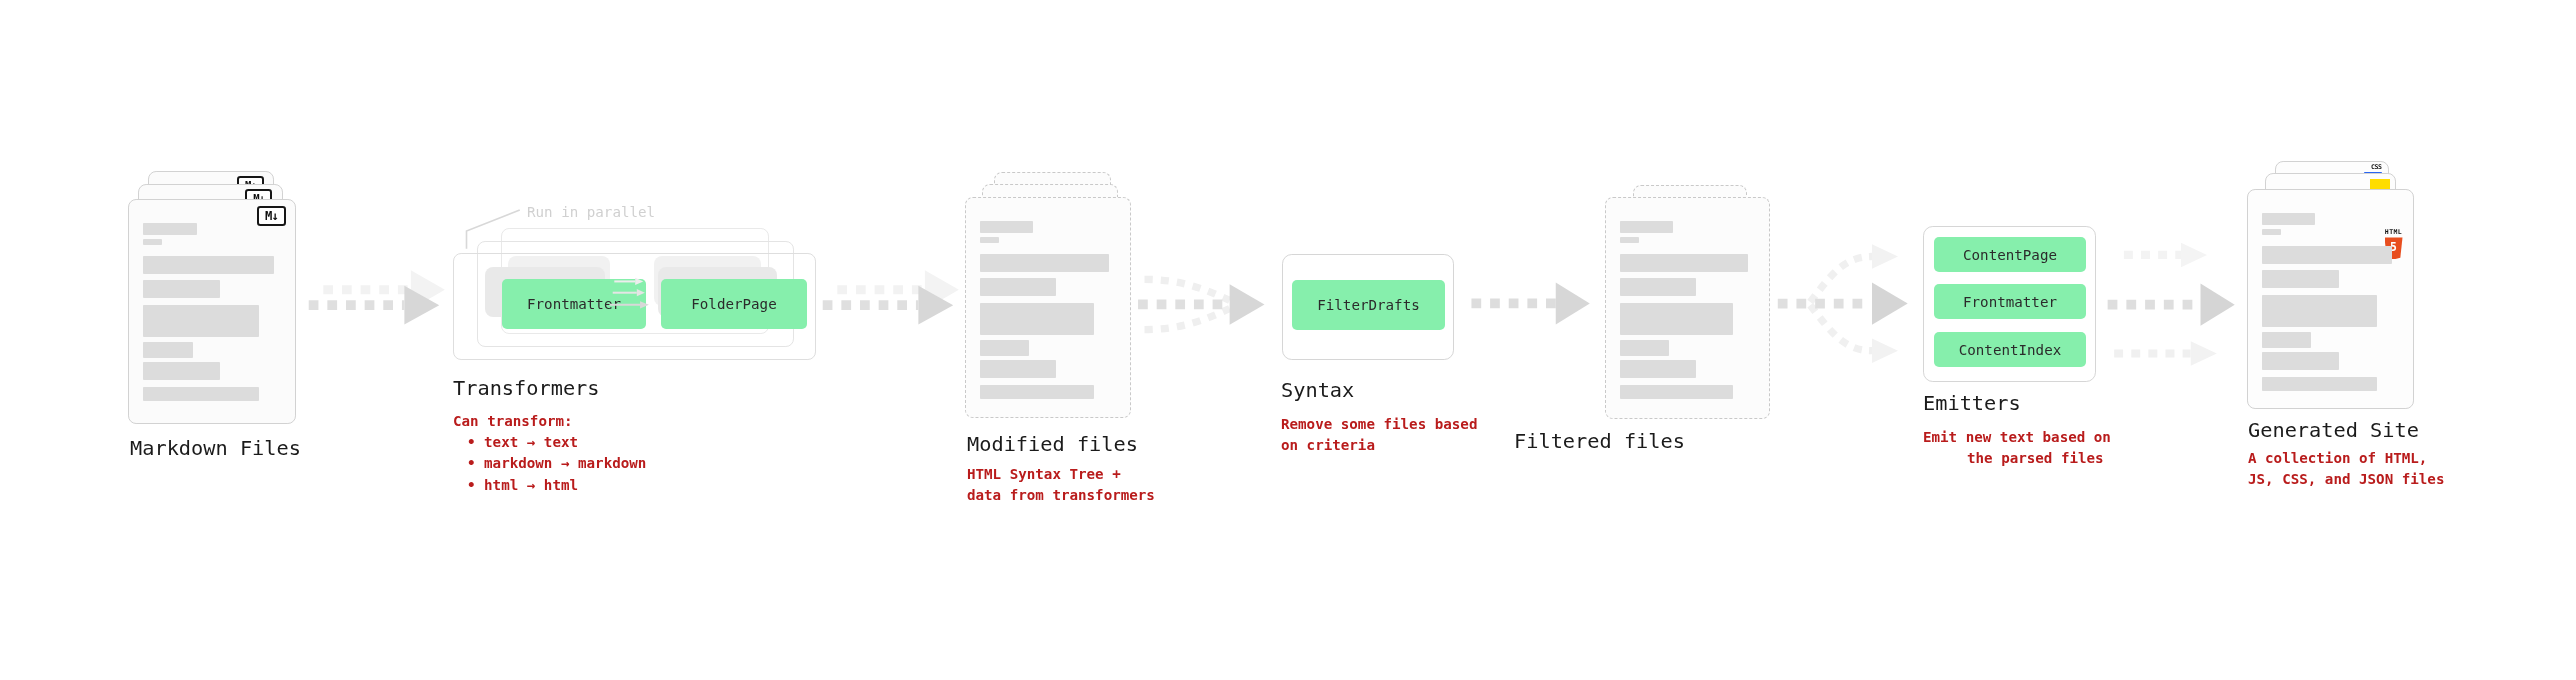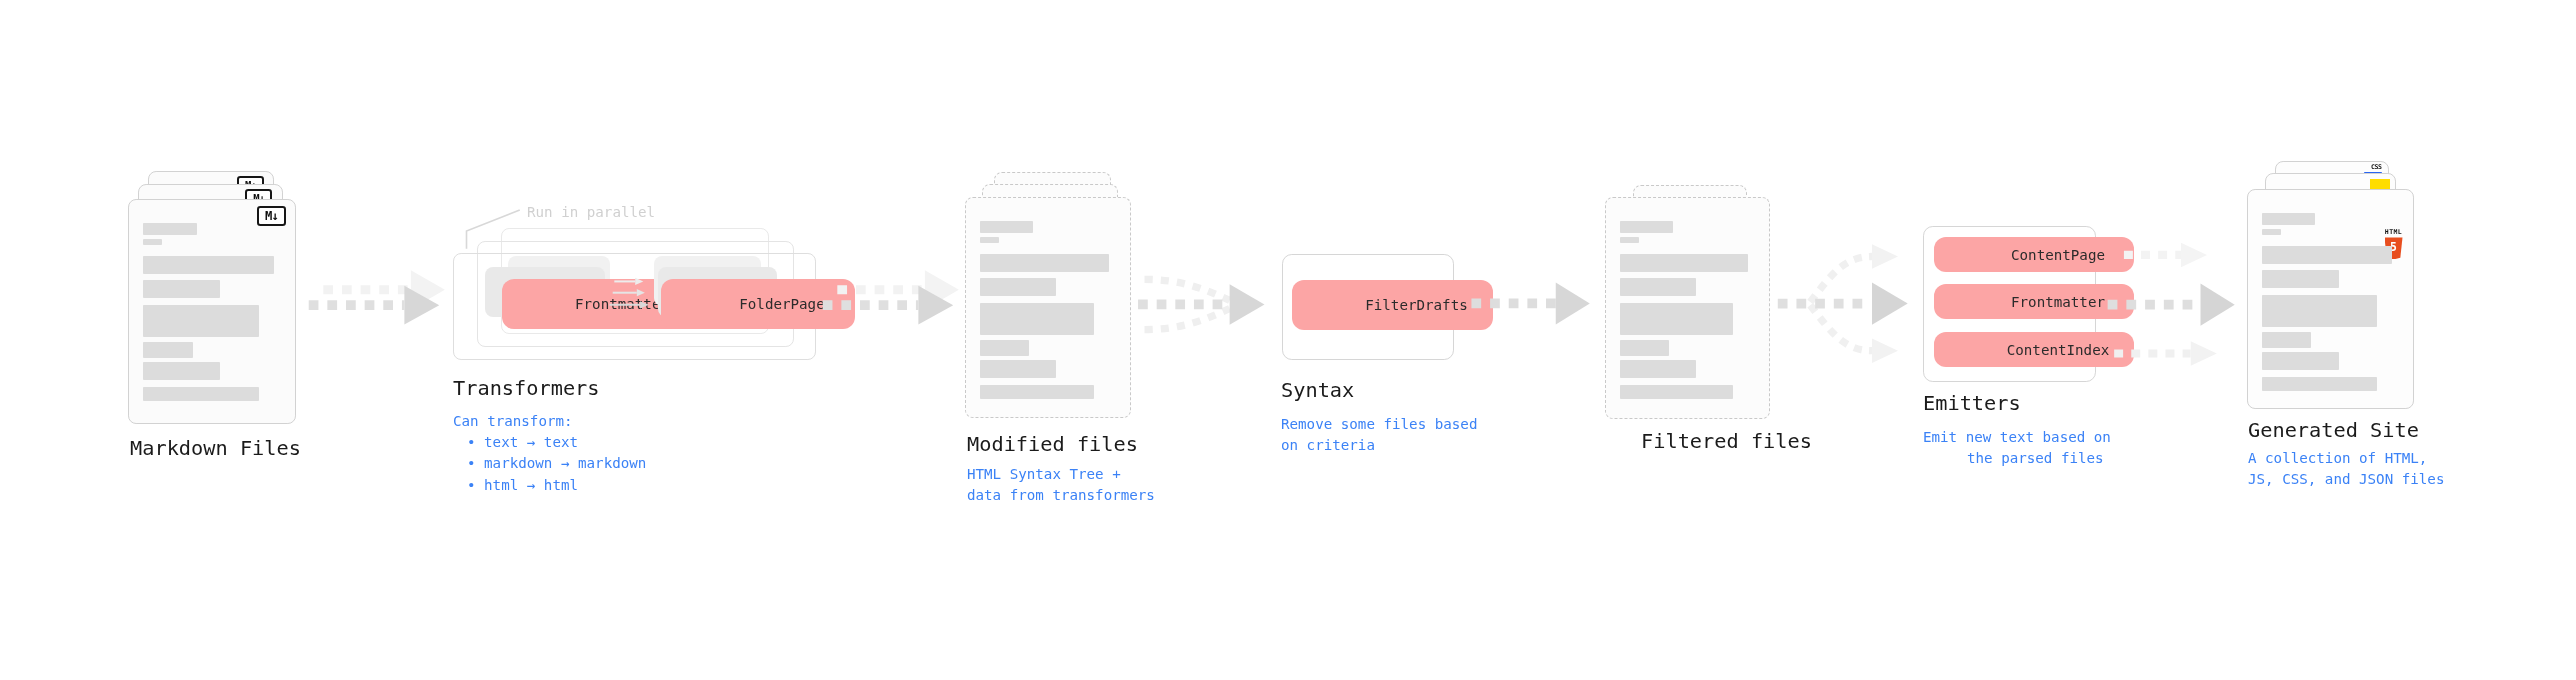--- a/index.html
+++ b/index.html
@@ -23,26 +23,26 @@
   .css-badge .bar{height:3.3px;background:#2965f1;margin-top:0.8px;border-radius:0.8px;}
   .js-badge{position:absolute;width:20.3px;height:10.6px;background:#ffdd00;}
   .html5-badge{position:absolute;width:21px;text-align:center;}
   .html5-badge .txt{font-size:6.5px;font-weight:bold;color:#111;line-height:7.3px;letter-spacing:0.4px;}
   .html5-badge .shield{width:18px;height:22px;margin:0.8px auto 0;background:#e84e1f;
     clip-path:polygon(0 0,100% 0,88% 92%,50% 100%,12% 92%);
     color:#fff;font-size:11.4px;font-weight:bold;line-height:21px;}
   
   .outline-box{position:absolute;border:1.2px solid #e0e0e0;border-radius:8.1px;box-sizing:border-box;background:transparent;}
   .panel-box{position:absolute;border:1.2px solid #d6d6d6;border-radius:9.8px;box-sizing:border-box;background:#fff;}
-  .pill{position:absolute;background:#fca5a5;border-radius:12px;display:flex;align-items:center;justify-content:center;
-    font-size:14.2px;color:#2b2b2b;white-space:nowrap;padding-left:48px;}
+  .pill{position:absolute;background:#86efac;border-radius:5px;display:flex;align-items:center;justify-content:center;
+    font-size:14.2px;color:#2b2b2b;white-space:nowrap;}
   .ghost{position:absolute;border-radius:8.1px;}
   
   .heading{position:absolute;font-size:20.3px;color:#1b1b1b;white-space:nowrap;}
-  .desc{position:absolute;font-size:14.2px;color:#3b82f6;white-space:nowrap;line-height:21px;}
+  .desc{position:absolute;font-size:14.2px;color:#b91c1c;white-space:nowrap;line-height:21px;font-weight:bold;}
   .annotation{position:absolute;font-size:14.2px;color:#d0d0d0;white-space:nowrap;}
   .indent{padding-left:14px;}
   svg{position:absolute;overflow:visible;}
 </style>
 </head>
 <body>
 
 <div class="canvas">
 
   <div>
@@ -163,21 +163,21 @@
           <div class="dl" style="width: 39%; height: 12.2px; margin-top: 0px;"></div>
           <div class="dl" style="width: 14%; height: 5.7px; margin-top: 4.1px;"></div>
           <div class="dl" style="width: 95%; height: 18px; margin-top: 10.6px;"></div>
           <div class="dl" style="width: 56%; height: 18px; margin-top: 6.5px;"></div>
           <div class="dl" style="width: 84%; height: 32.5px; margin-top: 6.5px;"></div>
           <div class="dl" style="width: 36%; height: 16.3px; margin-top: 4.9px;"></div>
           <div class="dl" style="width: 56%; height: 18px; margin-top: 4.1px;"></div>
           <div class="dl" style="width: 84%; height: 14px; margin-top: 6.5px;"></div>
         </div>
     </div>
-    <div class="heading" style="left:1641px;top:429px;text-align:center;">Filtered files</div>
+    <div class="heading" style="left:1514px;top:429px;text-align:center;">Filtered files</div>
   </div>
 
   <svg style="left:1776px;top:237px;" width="140" height="134" viewBox="0 0 172 165">
     <path d="M42,80 C68,46 84,24 118,24" stroke="#f0f0f0" stroke-width="9" stroke-dasharray="10 9" fill="none"></path>
     <polygon points="118,9 118,39 150,24" fill="#f2f2f2"></polygon>
     <path d="M42,84 C68,118 84,140 118,140" stroke="#f0f0f0" stroke-width="9" stroke-dasharray="10 9" fill="none"></path>
     <polygon points="118,125 118,155 150,140" fill="#f2f2f2"></polygon>
     <line x1="2" y1="82" x2="115" y2="82" stroke="#dfdfdf" stroke-width="12" stroke-dasharray="12 11"></line>
     <polygon points="118,56 118,108 162,82" fill="#d5d5d5"></polygon>
   </svg>

